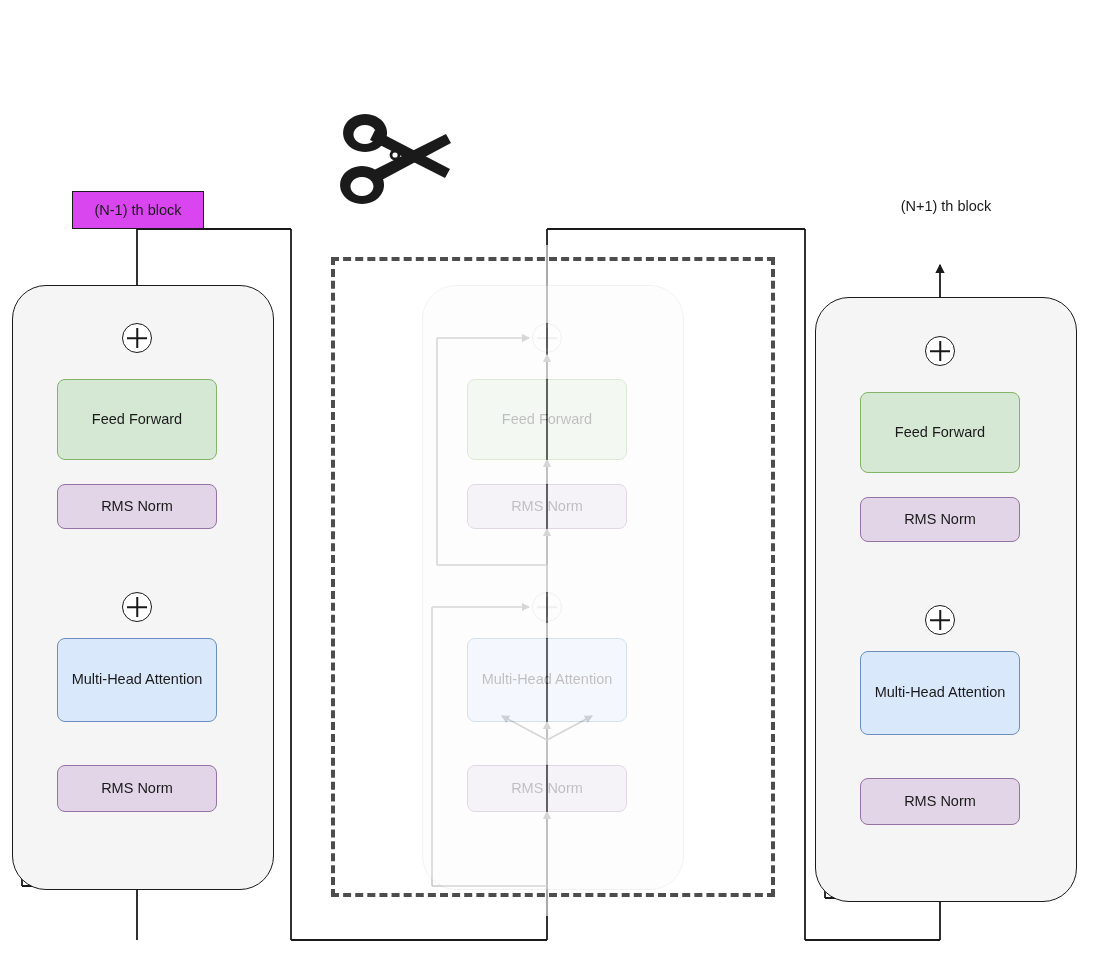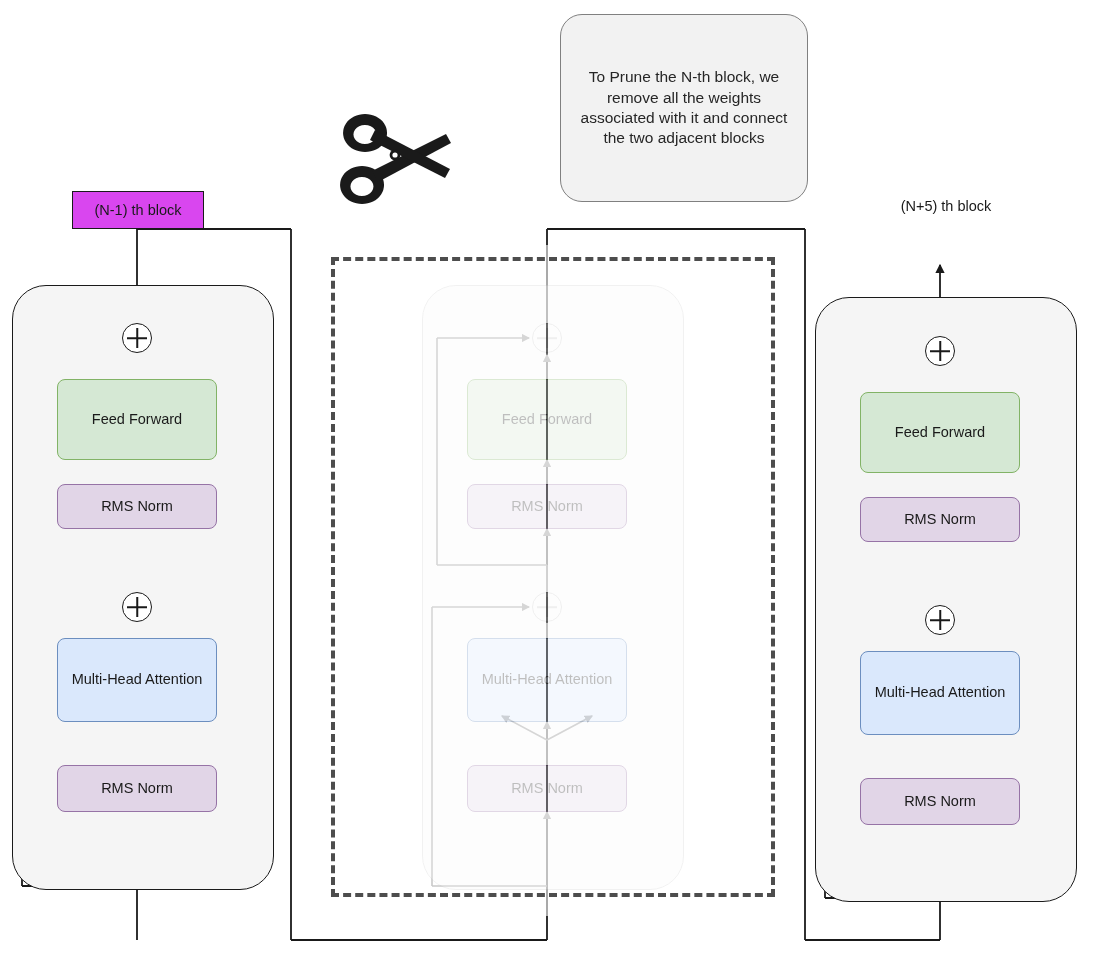--- a/index.html
+++ b/index.html
@@ -243,21 +243,21 @@
 
     <div class="node mha" style="left:467px; top:638px; width:160px; height:84px;">Multi-Head Attention</div>
 
     <div class="node rms" style="left:467px; top:765px; width:160px; height:47px;">RMS Norm</div>
   </div>
 
   <div class="prune-region" style="left:331px; top:257px; width:444px; height:640px;"></div>
 
   <div class="block-shell" style="left:815px; top:297px; width:262px; height:605px;"></div>
 
-  <div class="caption" style="left:874px; top:193px; width:144px; height:26px;">(N+5) th block</div>
+  <div class="caption" style="left:874px; top:193px; width:144px; height:26px;">(N+1) th block</div>
 
   <div class="plus" style="left:925px; top:336px;"></div>
 
   <div class="node ff" style="left:860px; top:392px; width:160px; height:81px;">Feed Forward</div>
 
   <div class="node rms" style="left:860px; top:497px; width:160px; height:45px;">RMS Norm</div>
 
   <div class="plus" style="left:925px; top:605px;"></div>
 
   <div class="node mha" style="left:860px; top:651px; width:160px; height:84px;">Multi-Head Attention</div>
@@ -273,15 +273,14 @@
 
       <path d="M38 63 L112 26 L117 35 L44 74 Z"></path>
 
       <path d="M41 22 L116 61 L111 70 L36 32 Z"></path>
 
       <circle cx="61" cy="47" r="5.4" fill="#1a1a1a"></circle>
       <circle cx="61" cy="47" r="2.6" fill="#ffffff"></circle>
     </g>
   </svg>
 
-  <div class="callout" style="left:560px; top:14px; width:248px; height:188px;">To Prune the N-th block, we remove all the weights associated with it and connect the two adjacent blocks</div>
 
 </div>
 
 </body></html>

